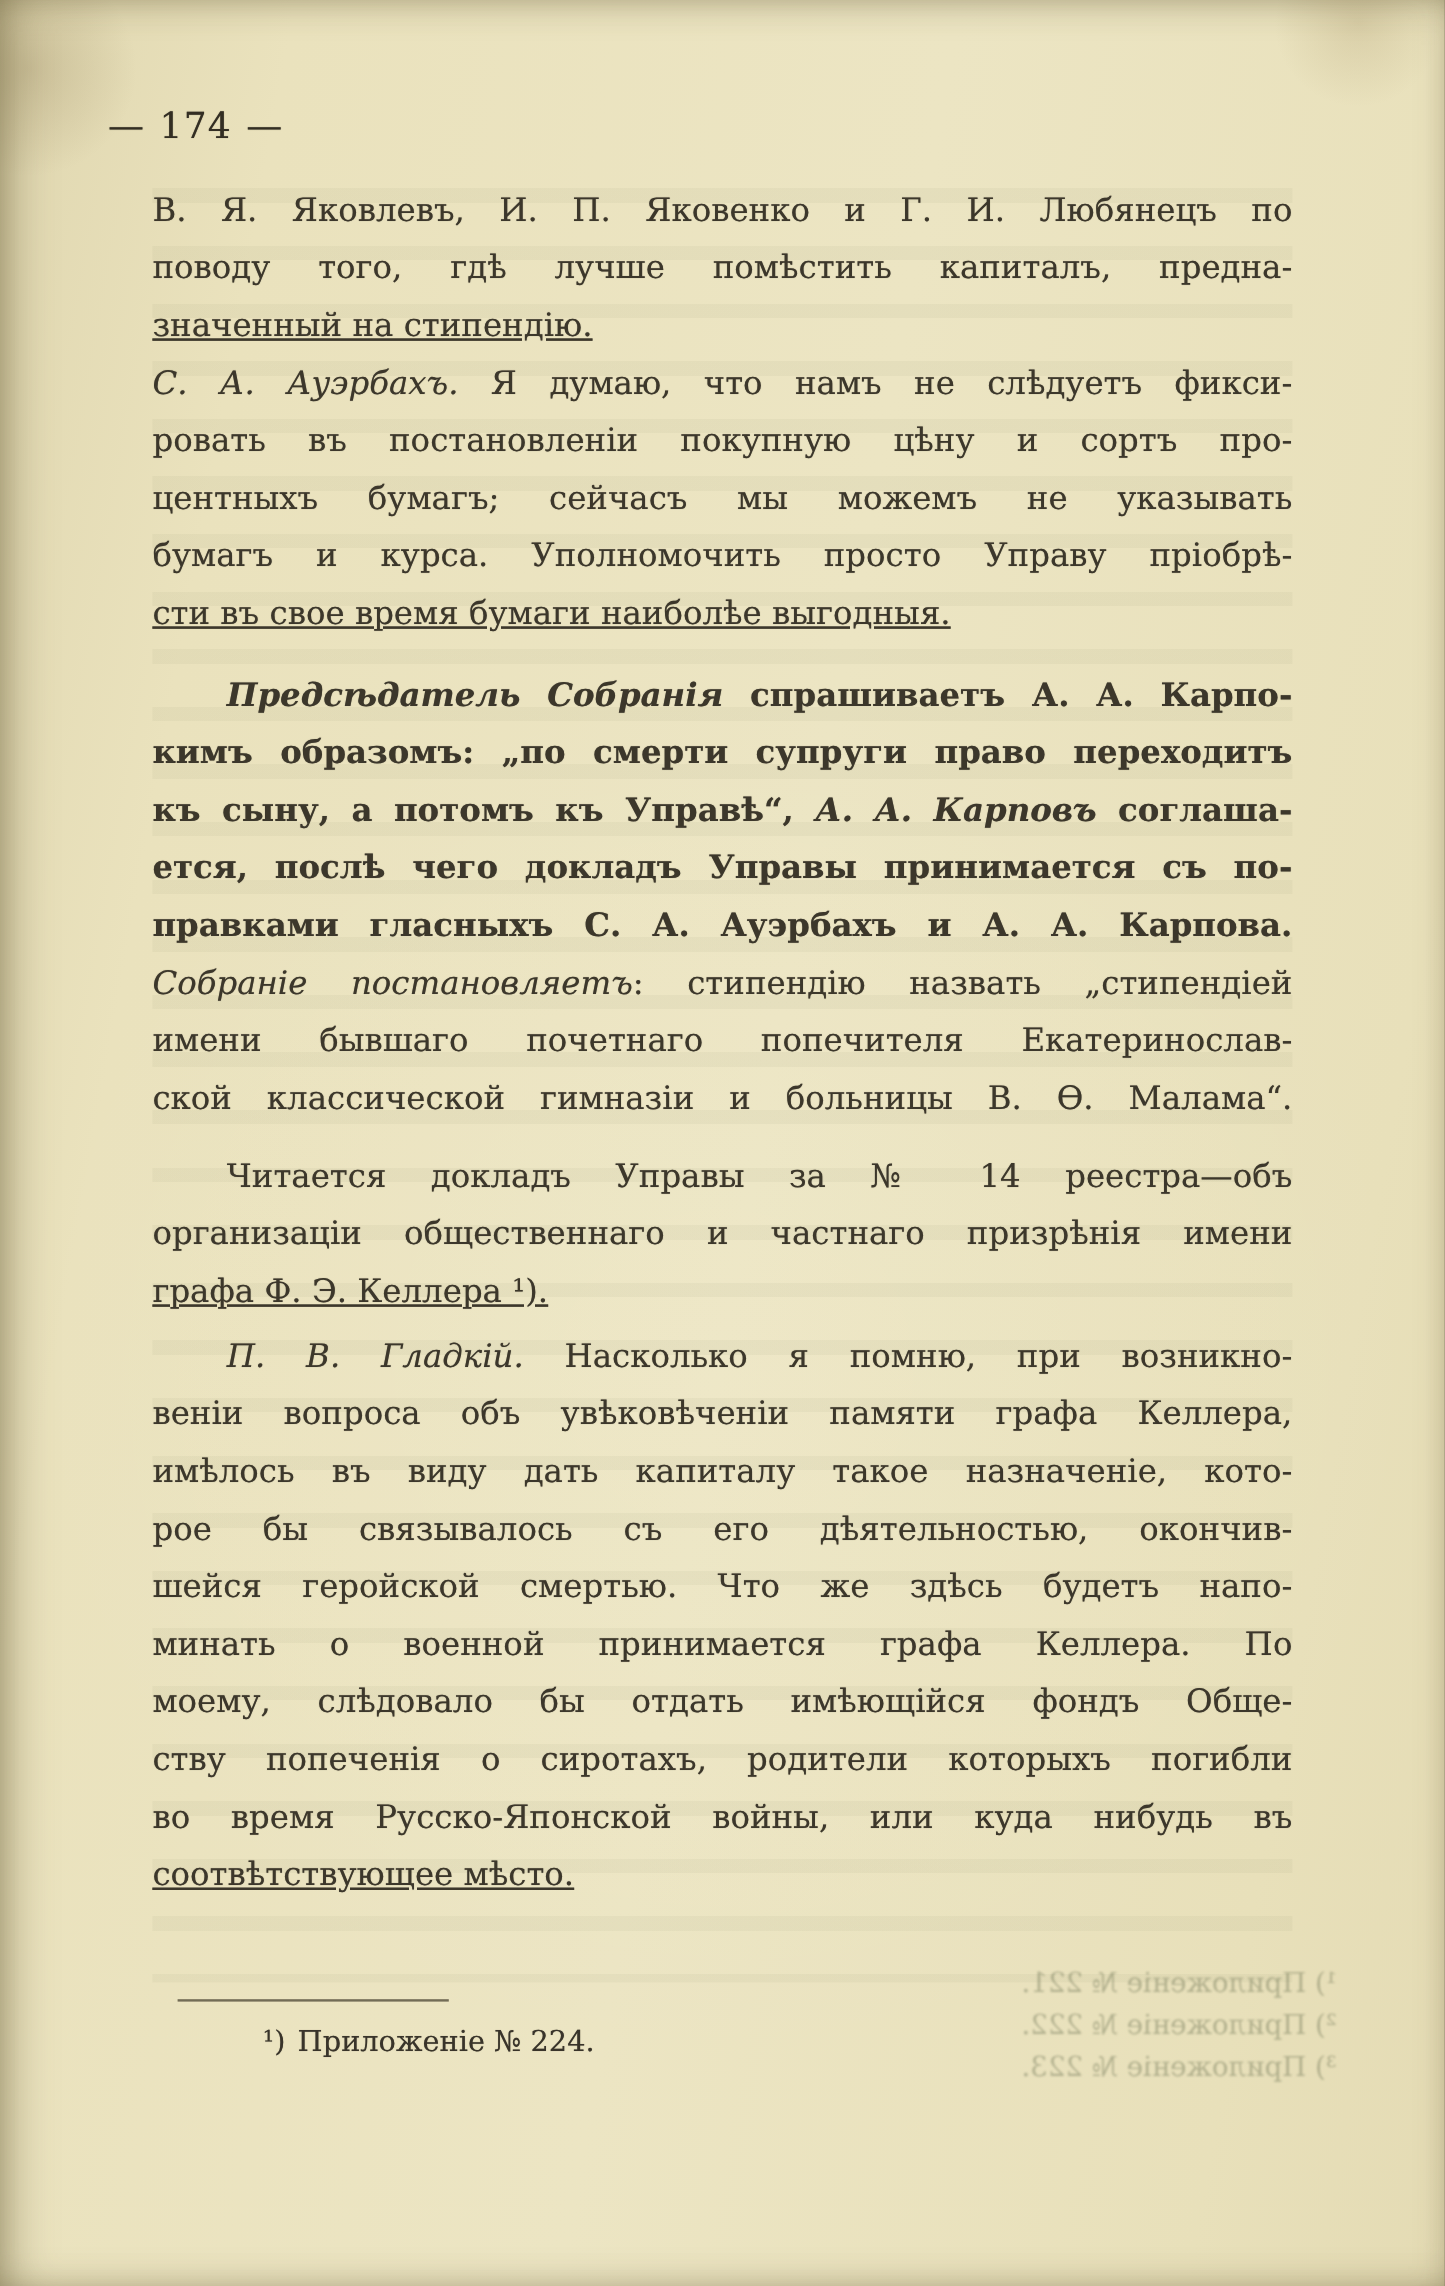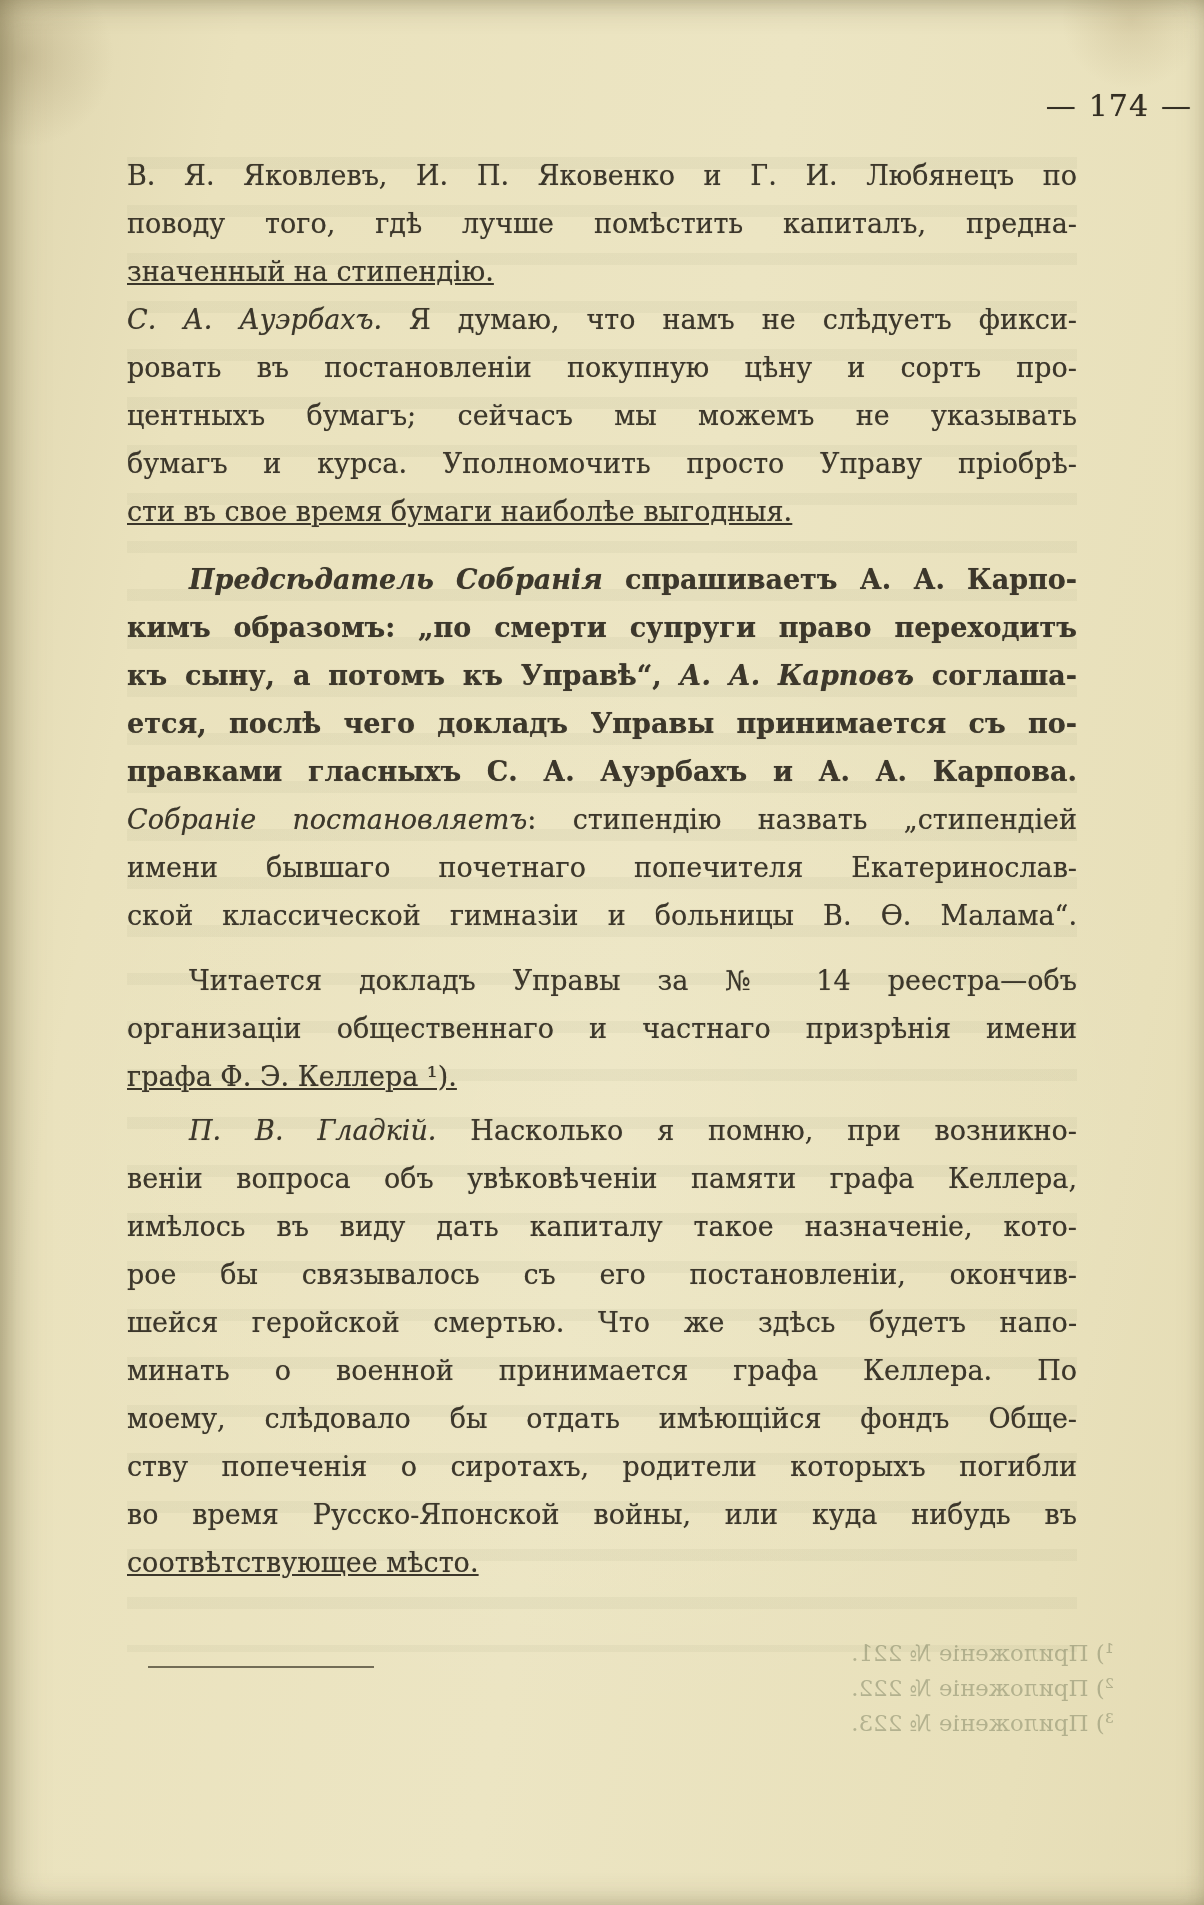--- a/index.html
+++ b/index.html
@@ -29,21 +29,21 @@
     width: 950px; height: 1500px;
     background: repeating-linear-gradient(180deg,
       rgba(128,132,96,0) 0 5px,
       rgba(128,132,96,0.07) 5px 17px,
       rgba(128,132,96,0) 17px 48px);
     pointer-events: none;
   }
   .header {
     position: absolute;
     top: 88px; left: 0; width: 100%;
-    text-align: right;
+    text-align: left;
     text-indent: 78px;
     font-size: 30px;
     letter-spacing: 1px;
     color: #332e23;
     text-shadow: 0 0 0.7px rgba(51,46,35,0.65);
   }
   .header .dash { margin: 0 12px; }
   .text-block {
     position: absolute;
     left: 127px; top: 152px;
@@ -133,31 +133,34 @@
       </div>
       <div class="para indent gap-md">
         <div class="line"><span class="seg">Читается докладъ Управы за № 14 реестра—объ</span></div>
         <div class="line"><span class="seg">организаціи общественнаго и частнаго призрѣнія имени</span></div>
         <div class="line end"><span class="seg">графа Ф. Э. Келлера ¹).</span></div>
       </div>
       <div class="para indent gap-sm">
         <div class="line"><span class="seg it">П. В. Гладкій.</span><span class="seg"> Насколько я помню, при возникно-</span></div>
         <div class="line"><span class="seg">веніи вопроса объ увѣковѣченіи памяти графа Келлера,</span></div>
         <div class="line"><span class="seg">имѣлось въ виду дать капиталу такое назначеніе, кото-</span></div>
-        <div class="line"><span class="seg">рое бы связывалось съ его постановленіи, окончив-</span></div>
+        <div class="line"><span class="seg">рое бы связывалось съ его дѣятельностью, окончив-</span></div>
         <div class="line"><span class="seg">шейся геройской смертью. Что же здѣсь будетъ напо-</span></div>
         <div class="line"><span class="seg">минать о военной принимается графа Келлера. По</span></div>
         <div class="line"><span class="seg">моему, слѣдовало бы отдать имѣющійся фондъ Обще-</span></div>
         <div class="line"><span class="seg">ству попеченія о сиротахъ, родители которыхъ погибли</span></div>
         <div class="line"><span class="seg">во время Русско-Японской войны, или куда нибудь въ</span></div>
         <div class="line end"><span class="seg">соотвѣтствующее мѣсто.</span></div>
       </div>
     </div>
 
   <div class="footnote-rule"></div>
 
+  <div class="footnote">
+    <span class="marker">¹)</span><span>Приложеніе № 224.</span>
+  </div>
 
   <div class="bleed" id="bleed">
       <div class="bleed-line">¹) Приложеніе № 221.</div>
       <div class="bleed-line">²) Приложеніе № 222.</div>
       <div class="bleed-line">³) Приложеніе № 223.</div>
     </div>
 </div>
 
 </body></html>

